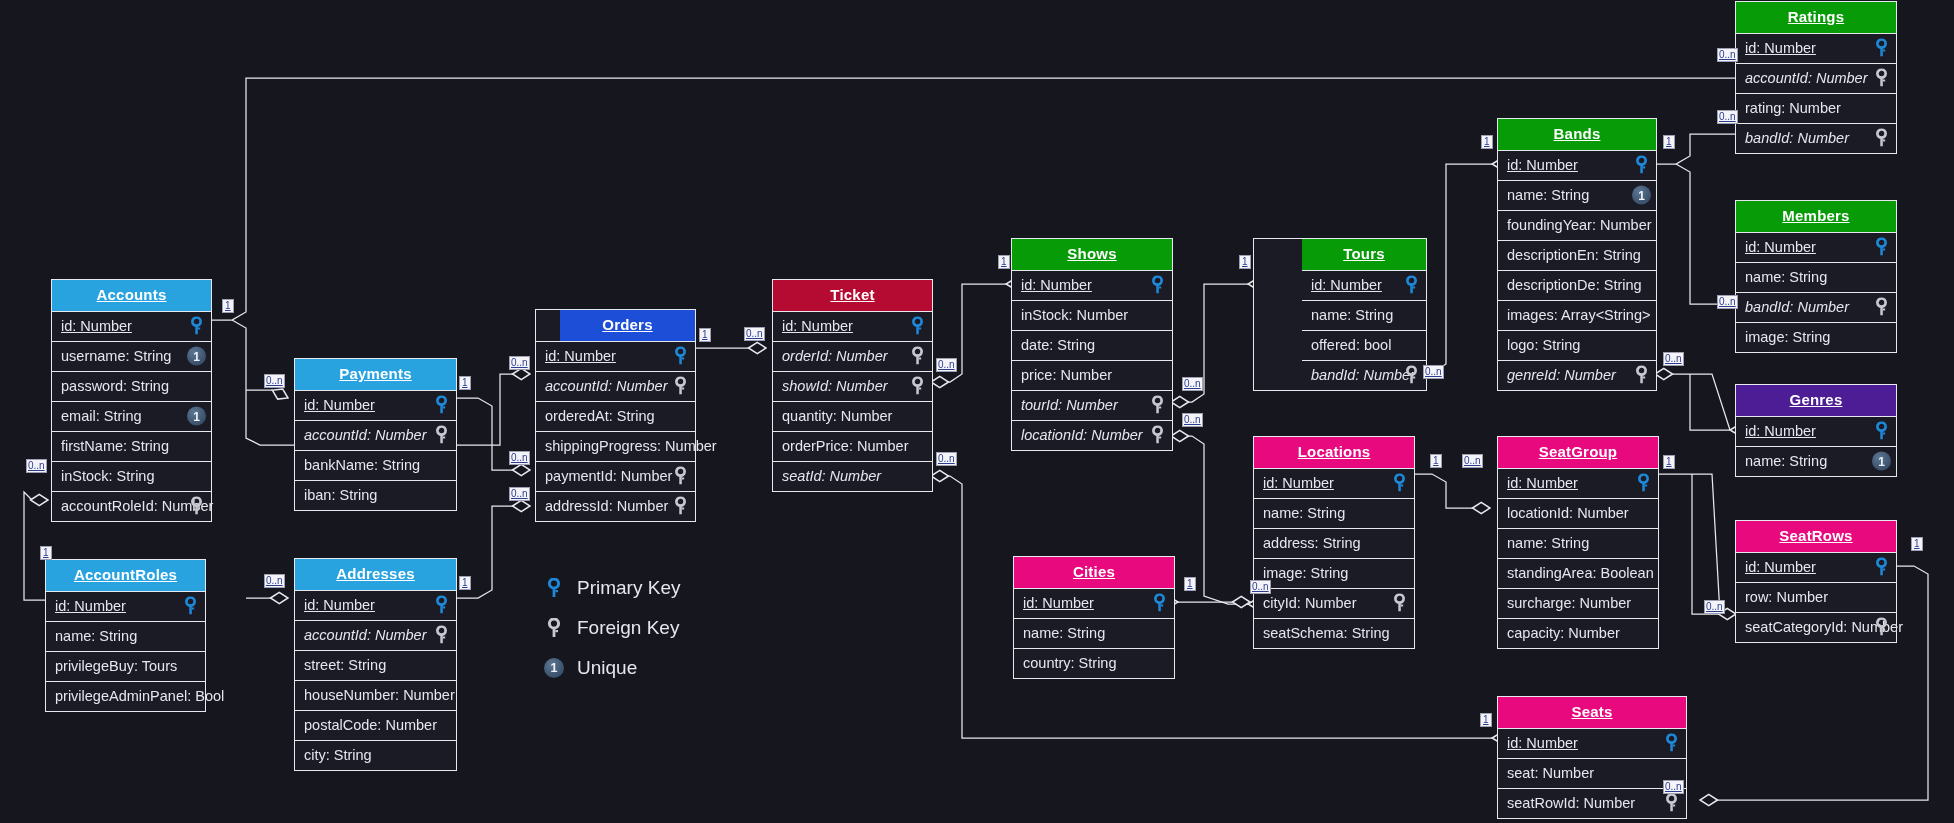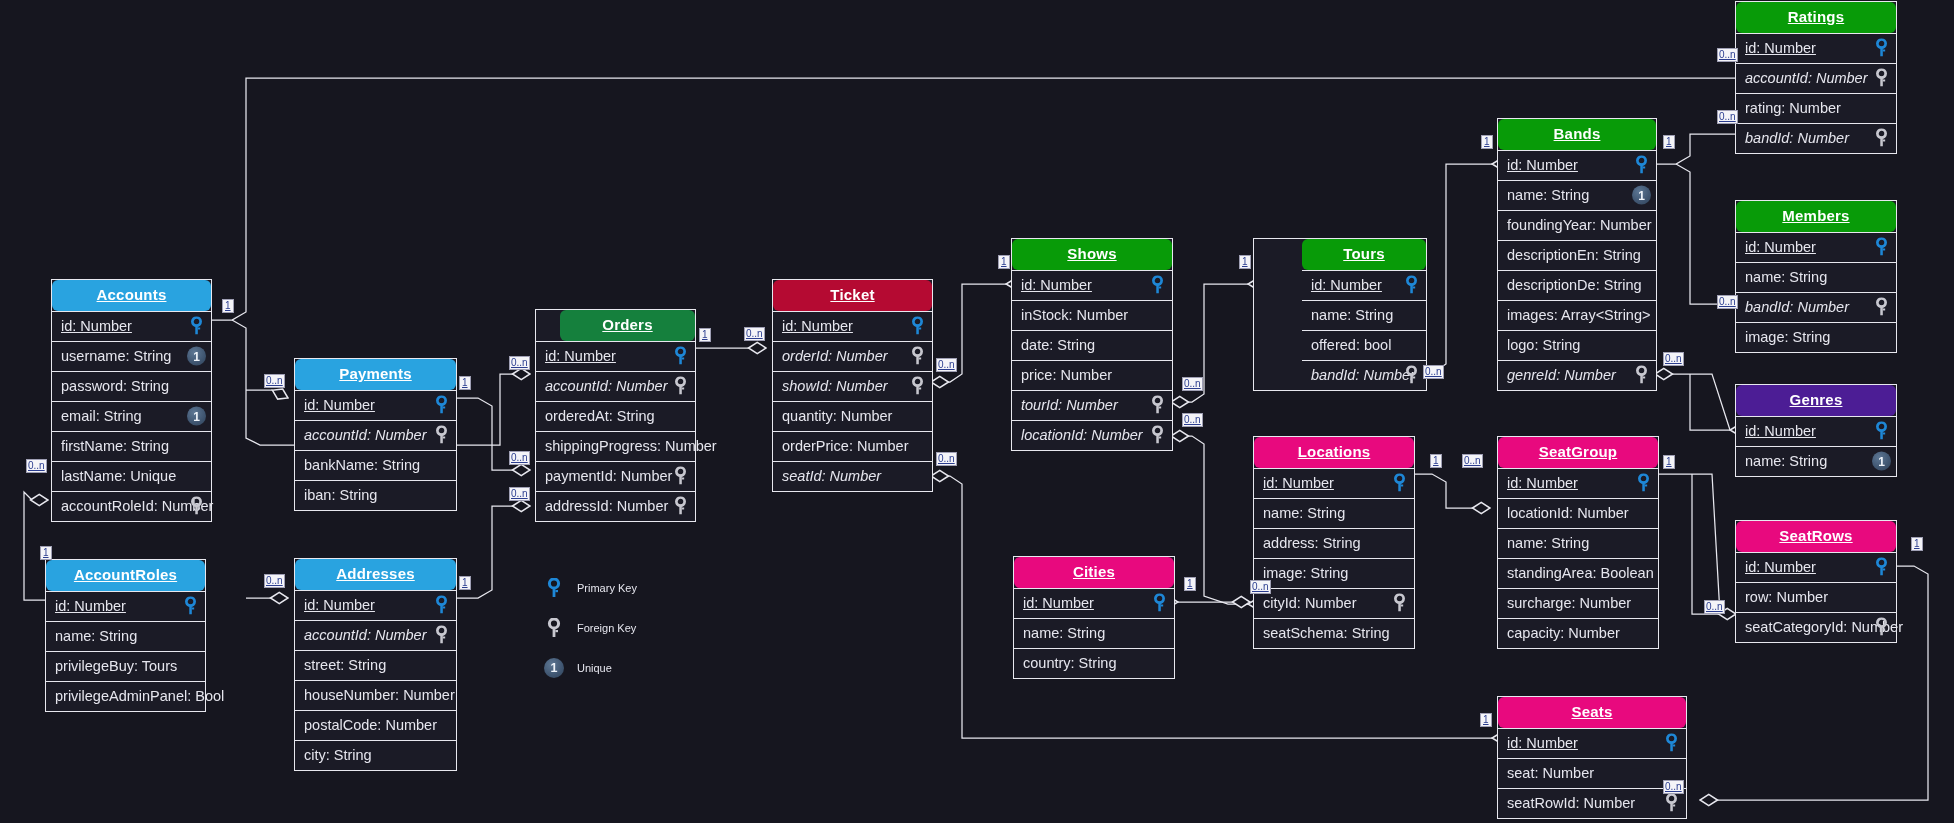--- a/index.html
+++ b/index.html
@@ -31,21 +31,20 @@
   }
   .ent-header {
     text-align: center;
     font-size: 15px;
     font-weight: bold;
     color: #ffffff;
     text-decoration: underline;
     padding: 7px 4px 8px 4px;
     line-height: 1.05;
     letter-spacing: .2px;
-    border-radius: 6px;
   }
   .ent-rows { }
   .row {
     position: relative;
     height: 30px;
     border-top: 1px solid #e8e8ef;
     display: flex;
     align-items: center;
     padding: 0 26px 0 9px;
     font-size: 14.5px;
@@ -106,21 +105,21 @@
     width: 22px; height: 22px;
     display: flex; align-items: center; justify-content: center;
     margin-right: 12px;
   }
   .leg-uniq {
     width: 20px; height: 20px; border-radius: 50%;
     background: radial-gradient(circle at 38% 32%, #5d7794 0%, #3f5570 60%, #2f4257 100%);
     color: #eef3f9; font-size: 12.5px; font-weight: bold;
     display: flex; align-items: center; justify-content: center;
   }
-  .leg-label { font-size: 11px; color: #e6e6ee; }
+  .leg-label { font-size: 19px; color: #e6e6ee; }
 </style>
 </head>
 <body>
 
 <div id="canvas">
 
   <svg id="edges" viewBox="0 0 1954 823" xmlns="http://www.w3.org/2000/svg">
     <defs>
       <marker id="crow" viewBox="0 0 12 12" refX="1" refY="6" markerWidth="12" markerHeight="12" orient="auto-start-reverse">
         <path d="M11,0 L1,6 L11,12" fill="none" stroke="#e8e8ef" stroke-width="1.3"></path>
@@ -199,21 +198,21 @@
             <span class="row-text">password: String</span>
           </div>
           <div class="row attr">
             <span class="row-text">email: String</span>
             <span class="uniq">1</span>
           </div>
           <div class="row attr">
             <span class="row-text">firstName: String</span>
           </div>
           <div class="row attr">
-            <span class="row-text">lastName: Unique</span>
+            <span class="row-text">inStock: String</span>
           </div>
           <div class="row attr">
             <span class="row-text">accountRoleId: Number</span>
             <span class="badge">
               <svg width="15" height="19" viewBox="0 0 16 20">
                 <circle cx="8" cy="5.3" r="4.4" fill="none" stroke="#c7c7cf" stroke-width="2.9"></circle>
                 <rect x="6.7" y="8.6" width="2.7" height="10.2" fill="#c7c7cf"></rect>
                 <rect x="9.4" y="11.6" width="2.5" height="2.1" fill="#c7c7cf"></rect>
               </svg>
             </span>
@@ -306,21 +305,21 @@
           </div>
           <div class="row attr">
             <span class="row-text">postalCode: Number</span>
           </div>
           <div class="row attr">
             <span class="row-text">city: String</span>
           </div>
         </div>
       </div>
       <div class="entity" style="left: 535px; top: 309px; width: 161px;">
-        <div class="ent-header" style="background: #15803d; margin-left: 24px;">Orders</div>
+        <div class="ent-header" style="background: #1d4ed8; margin-left: 24px;">Orders</div>
         <div class="ent-rows">
           <div class="row pk">
             <span class="row-text">id: Number</span>
             <span class="badge">
               <svg width="15" height="19" viewBox="0 0 16 20">
                 <circle cx="8" cy="5.3" r="4.4" fill="none" stroke="#1e87d6" stroke-width="2.9"></circle>
                 <rect x="6.7" y="8.6" width="2.7" height="10.2" fill="#1e87d6"></rect>
                 <rect x="9.4" y="11.6" width="2.5" height="2.1" fill="#1e87d6"></rect>
               </svg>
             </span>

